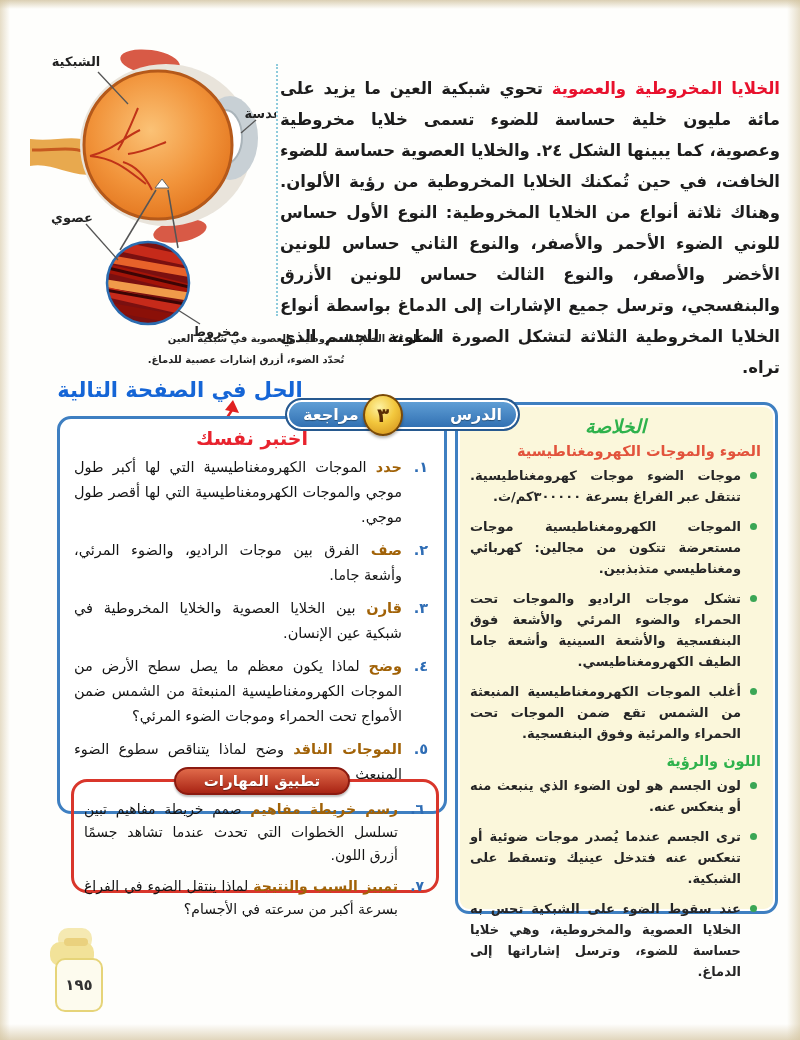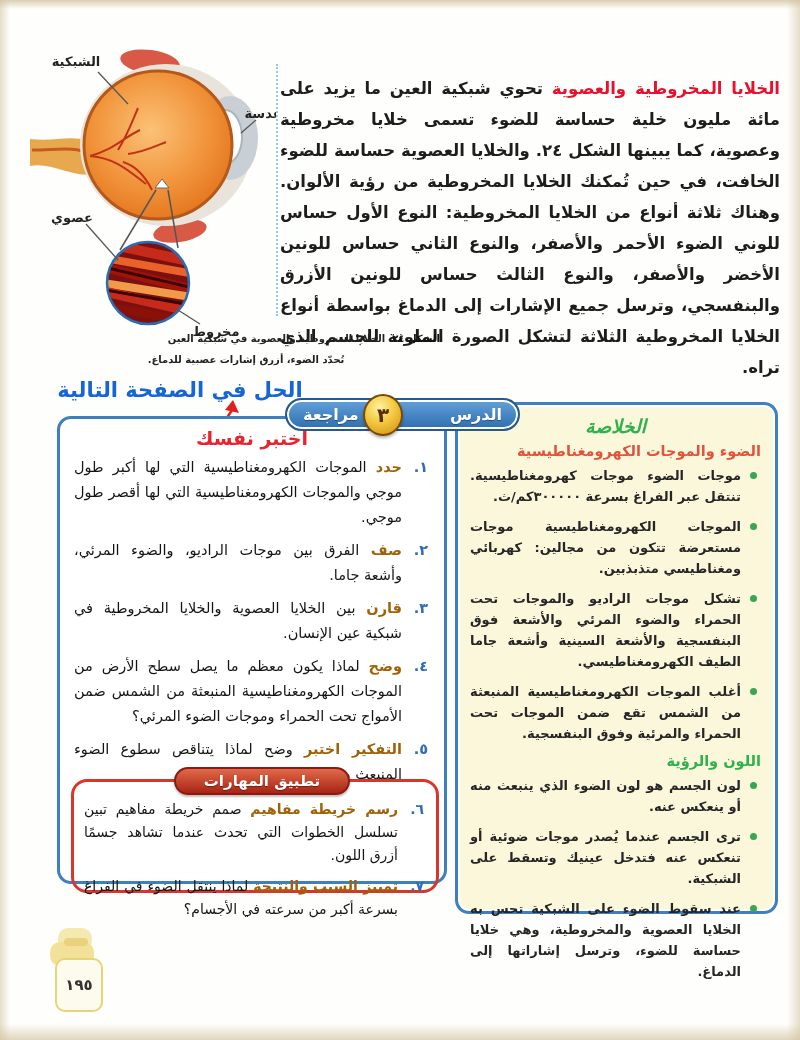--- a/index.html
+++ b/index.html
@@ -32,21 +32,21 @@
 
   
   .solution-note{position:absolute;left:52px;top:378px;width:256px;text-align:center;
                  color:#1565d6;font-size:21px;font-weight:bold;direction:rtl;}
   .solution-arrow{position:absolute;left:206px;top:398px;}
 
   
   .summary-box{position:absolute;left:455px;top:402px;width:323px;height:512px;background:#fbf7db;
                border:3px solid #3e7fc1;border-radius:14px;box-shadow:inset 0 0 0 2px #fff;box-sizing:border-box;
                padding:8px 14px 10px 12px;direction:rtl;}
-  .quiz-box{position:absolute;left:57px;top:416px;width:390px;height:468px;background:#fff;
+  .quiz-box{position:absolute;left:57px;top:416px;width:390px;height:398px;background:#fff;
             border:3px solid #3e7fc1;border-radius:14px;box-shadow:inset 0 0 0 2px #fff;box-sizing:border-box;direction:rtl;}
 
   .banner-pill{position:absolute;left:285px;top:386px;width:235px;height:33px;z-index:10;
                background:linear-gradient(#63a2d8,#2e6db0);border:2px solid #27598f;border-radius:18px;
                box-shadow:inset 0 0 0 2px #fff;display:flex;align-items:center;justify-content:space-between;
                padding:0 16px;box-sizing:border-box;direction:ltr;margin-top:12px;}
   .banner-word{color:#fff;font-weight:bold;font-size:16px;text-shadow:0 1px 1px rgba(0,0,0,.35);}
   .lesson-circle{position:absolute;left:76px;top:-6px;width:40px;height:42px;border-radius:50%;
                  background:radial-gradient(circle at 40% 30%,#fdf2a2,#f3c83e 45%,#d08b16);
                  border:2px solid #7a4a08;box-sizing:border-box;display:flex;align-items:center;justify-content:center;
@@ -221,21 +221,21 @@
       <div class="q-item">
         <span class="q-num">٣.</span>
         <span class="q-body"><span class="q-key">قارن</span> <span>بين الخلايا العصوية والخلايا المخروطية في شبكية عين الإنسان.</span></span>
       </div>
       <div class="q-item">
         <span class="q-num">٤.</span>
         <span class="q-body"><span class="q-key">وضح</span> <span>لماذا يكون معظم ما يصل سطح الأرض من الموجات الكهرومغناطيسية المنبعثة من الشمس ضمن الأمواج تحت الحمراء وموجات الضوء المرئي؟</span></span>
       </div>
       <div class="q-item">
         <span class="q-num">٥.</span>
-        <span class="q-body"><span class="q-key">التفكير اختبر</span> <span>وضح لماذا يتناقص سطوع الضوء المنبعث من مصباح كلما ابتعدت عنه؟</span></span>
+        <span class="q-body"><span class="q-key">الموجات الناقد</span> <span>وضح لماذا يتناقص سطوع الضوء المنبعث من مصباح كلما ابتعدت عنه؟</span></span>
       </div>
     </div>
 
     <div class="skills-box">
       <div class="skills-pill">تطبيق المهارات</div>
       <div class="q-item">
         <span class="q-num">٦.</span>
         <span class="q-body"><span class="q-key">رسم خريطة مفاهيم</span> <span>صمم خريطة مفاهيم تبين تسلسل الخطوات التي تحدث عندما تشاهد جسمًا أزرق اللون.</span></span>
       </div>
       <div class="q-item">

